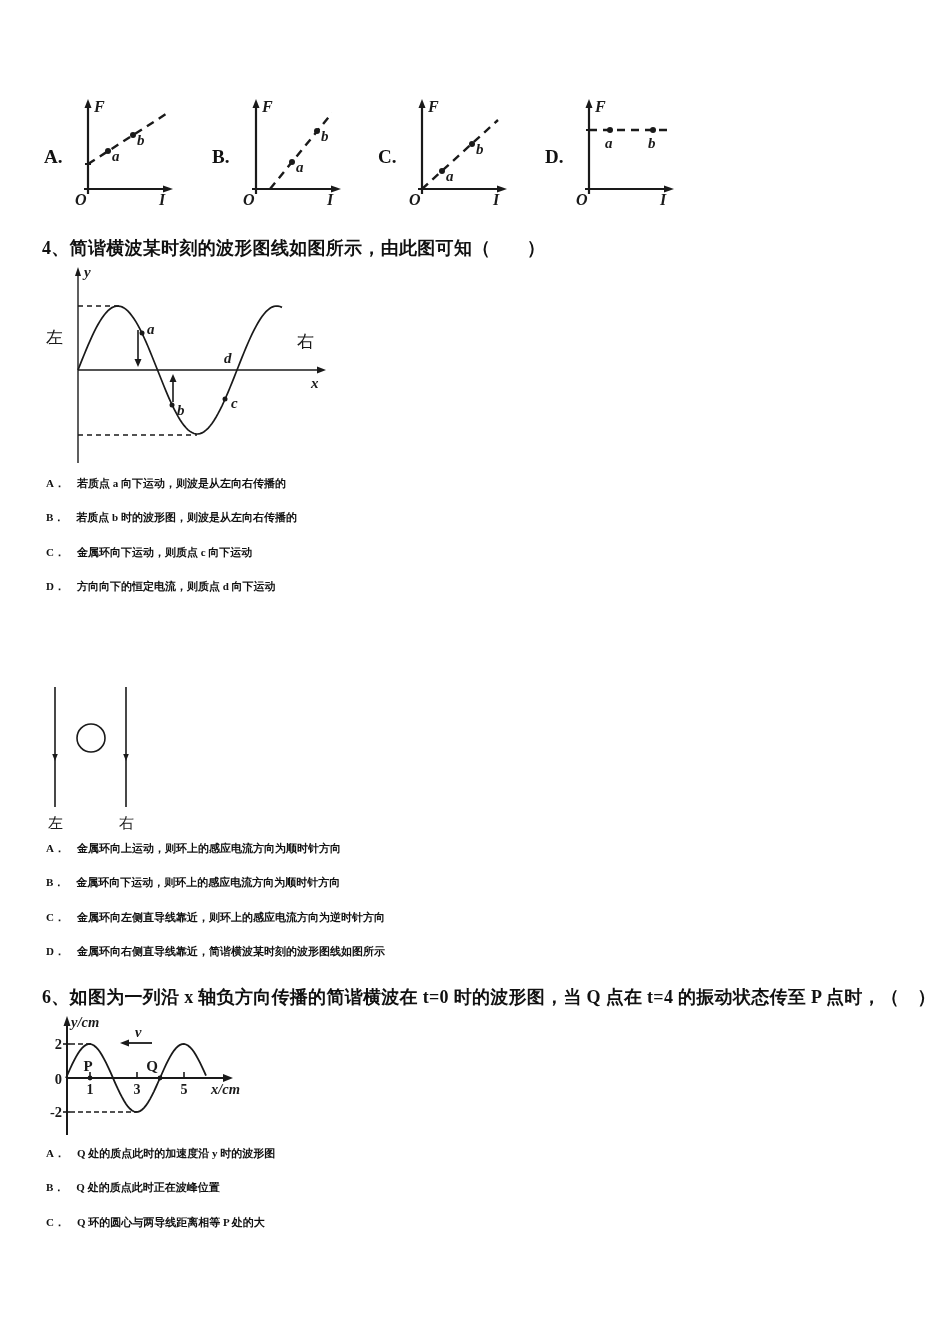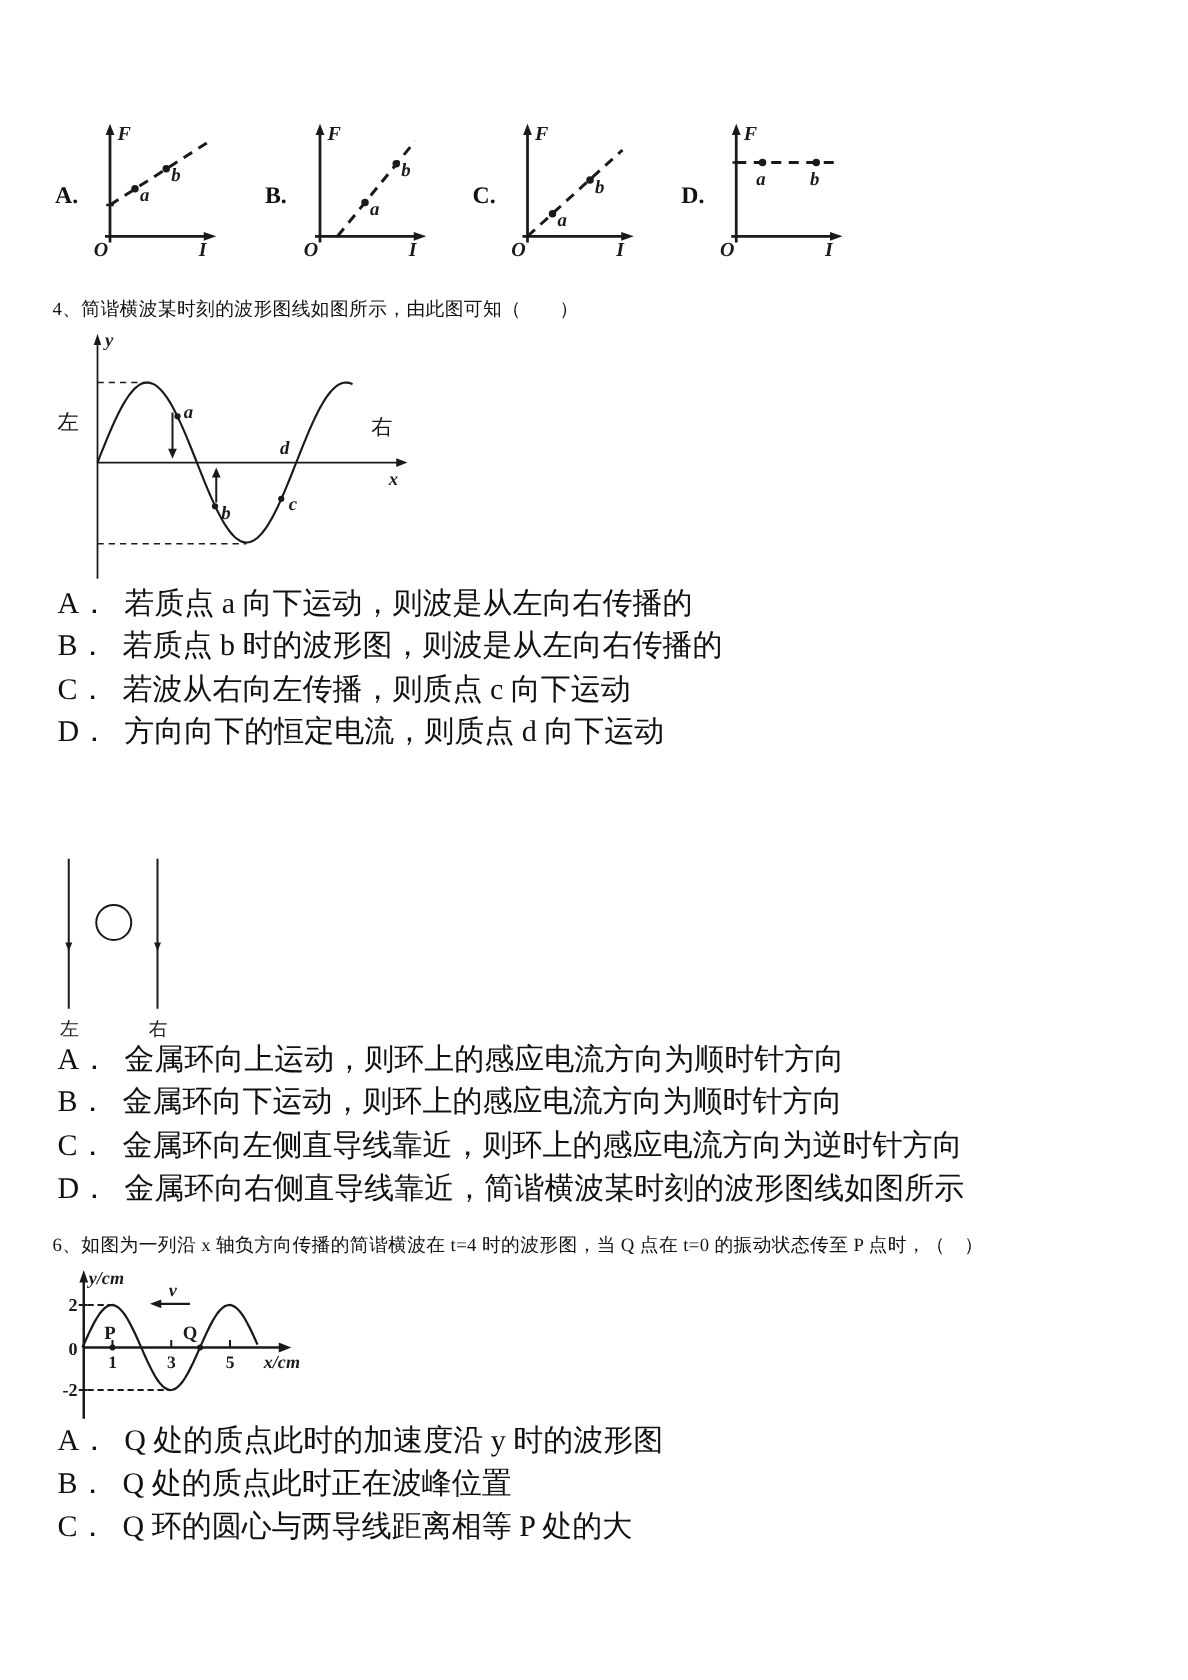--- a/index.html
+++ b/index.html
@@ -2,26 +2,26 @@
 <html><head>
 <meta charset="utf-8">
 <style>
   html,body{margin:0;padding:0;background:#fff;}
   .page{position:relative;width:950px;height:1344px;background:#ffffff;overflow:hidden;
         font-family:"Liberation Serif","DejaVu Serif",serif;color:#111;}
   svg{display:block;}
   svg text{font-family:"Liberation Serif","DejaVu Serif",serif;fill:#1a1a1a;}
   .gcell{position:absolute;top:94px;display:flex;}
   .glabel{font-weight:bold;font-size:19px;width:30px;margin-top:52px;}
-  .stem{position:absolute;left:42px;font-size:15px;font-weight:normal;
+  .stem{position:absolute;left:42px;font-size:18px;font-weight:bold;
         line-height:24px;letter-spacing:0.3px;white-space:nowrap;}
   .stem.wrap{white-space:normal;line-height:35px;width:888px;}
   .diagram{position:absolute;}
   .opts{position:absolute;left:46px;}
-  .opt{height:34.4px;line-height:24px;font-size:24px;font-weight:normal;white-space:nowrap;}
+  .opt{height:34.4px;line-height:24px;font-size:11px;font-weight:bold;white-space:nowrap;}
   .olabel{margin-right:12px;}
 </style>
 </head>
 <body>
 
 <div class="page">
 
   <div class="gcell" style="left:44px">
     <span class="glabel">A.</span>
     <svg width="105" height="112" viewBox="0 0 105 112">
@@ -119,21 +119,21 @@
     <text x="252" y="84" font-size="17">右</text>
     <text x="102" y="71" font-size="15" font-style="italic" font-weight="bold">a</text>
     <text x="132" y="152" font-size="15" font-style="italic" font-weight="bold">b</text>
     <text x="186" y="145" font-size="15" font-style="italic" font-weight="bold">c</text>
     <text x="179" y="100" font-size="15" font-style="italic" font-weight="bold">d</text>
   </svg>
 
   <div class="opts" style="top:471px">
     <div class="opt"><span class="olabel">A．</span><span>若质点 a 向下运动，则波是从左向右传播的</span></div>
     <div class="opt"><span class="olabel">B．</span><span>若质点 b 时的波形图，则波是从左向右传播的</span></div>
-    <div class="opt"><span class="olabel">C．</span><span>若波从右向左传播，则质点 c 向下运动</span></div>
+    <div class="opt"><span class="olabel">C．</span><span>金属环向下运动，则质点 c 向下运动</span></div>
     <div class="opt"><span class="olabel">D．</span><span>方向向下的恒定电流，则质点 d 向下运动</span></div>
   </div>
 
 
   <svg class="diagram" style="top:682px;left:40px" width="120" height="152" viewBox="0 0 120 152">
     <line x1="15" y1="5" x2="15" y2="125" stroke="#1a1a1a" stroke-width="1.6"></line>
     <line x1="86" y1="5" x2="86" y2="125" stroke="#1a1a1a" stroke-width="1.6"></line>
     <polygon points="12.2,72 17.8,72 15,79" fill="#1a1a1a"></polygon>
     <polygon points="83.2,72 88.8,72 86,79" fill="#1a1a1a"></polygon>
     <circle cx="51" cy="56" r="14" fill="none" stroke="#1a1a1a" stroke-width="1.6"></circle>
@@ -141,21 +141,21 @@
     <text x="79" y="146" font-size="15">右</text>
   </svg>
 
   <div class="opts" style="top:836px">
     <div class="opt"><span class="olabel">A．</span><span>金属环向上运动，则环上的感应电流方向为顺时针方向</span></div>
     <div class="opt"><span class="olabel">B．</span><span>金属环向下运动，则环上的感应电流方向为顺时针方向</span></div>
     <div class="opt"><span class="olabel">C．</span><span>金属环向左侧直导线靠近，则环上的感应电流方向为逆时针方向</span></div>
     <div class="opt"><span class="olabel">D．</span><span>金属环向右侧直导线靠近，简谐横波某时刻的波形图线如图所示</span></div>
   </div>
 
-  <div class="stem" style="top:985px">6、如图为一列沿 x 轴负方向传播的简谐横波在 t=4 时的波形图，当 Q 点在 t=0 的振动状态传至 P 点时，（　）</div>
+  <div class="stem" style="top:985px">6、如图为一列沿 x 轴负方向传播的简谐横波在 t=0 时的波形图，当 Q 点在 t=4 的振动状态传至 P 点时，（　）</div>
 
   <svg class="diagram" style="top:1013px;left:40px" width="235" height="128" viewBox="0 0 235 128">
     <line x1="27" y1="122" x2="27" y2="10" stroke="#1a1a1a" stroke-width="2"></line>
     <polygon points="23.5,13 30.5,13 27,3" fill="#1a1a1a"></polygon>
     <line x1="27" y1="65" x2="185" y2="65" stroke="#1a1a1a" stroke-width="2"></line>
     <polygon points="183,61 183,69 193,65" fill="#1a1a1a"></polygon>
     <line x1="23" y1="31" x2="30" y2="31" stroke="#1a1a1a" stroke-width="1.6"></line>
     <line x1="23" y1="99" x2="30" y2="99" stroke="#1a1a1a" stroke-width="1.6"></line>
     <line x1="50" y1="59" x2="50" y2="65" stroke="#1a1a1a" stroke-width="1.6"></line>
     <line x1="97" y1="59" x2="97" y2="65" stroke="#1a1a1a" stroke-width="1.6"></line>

